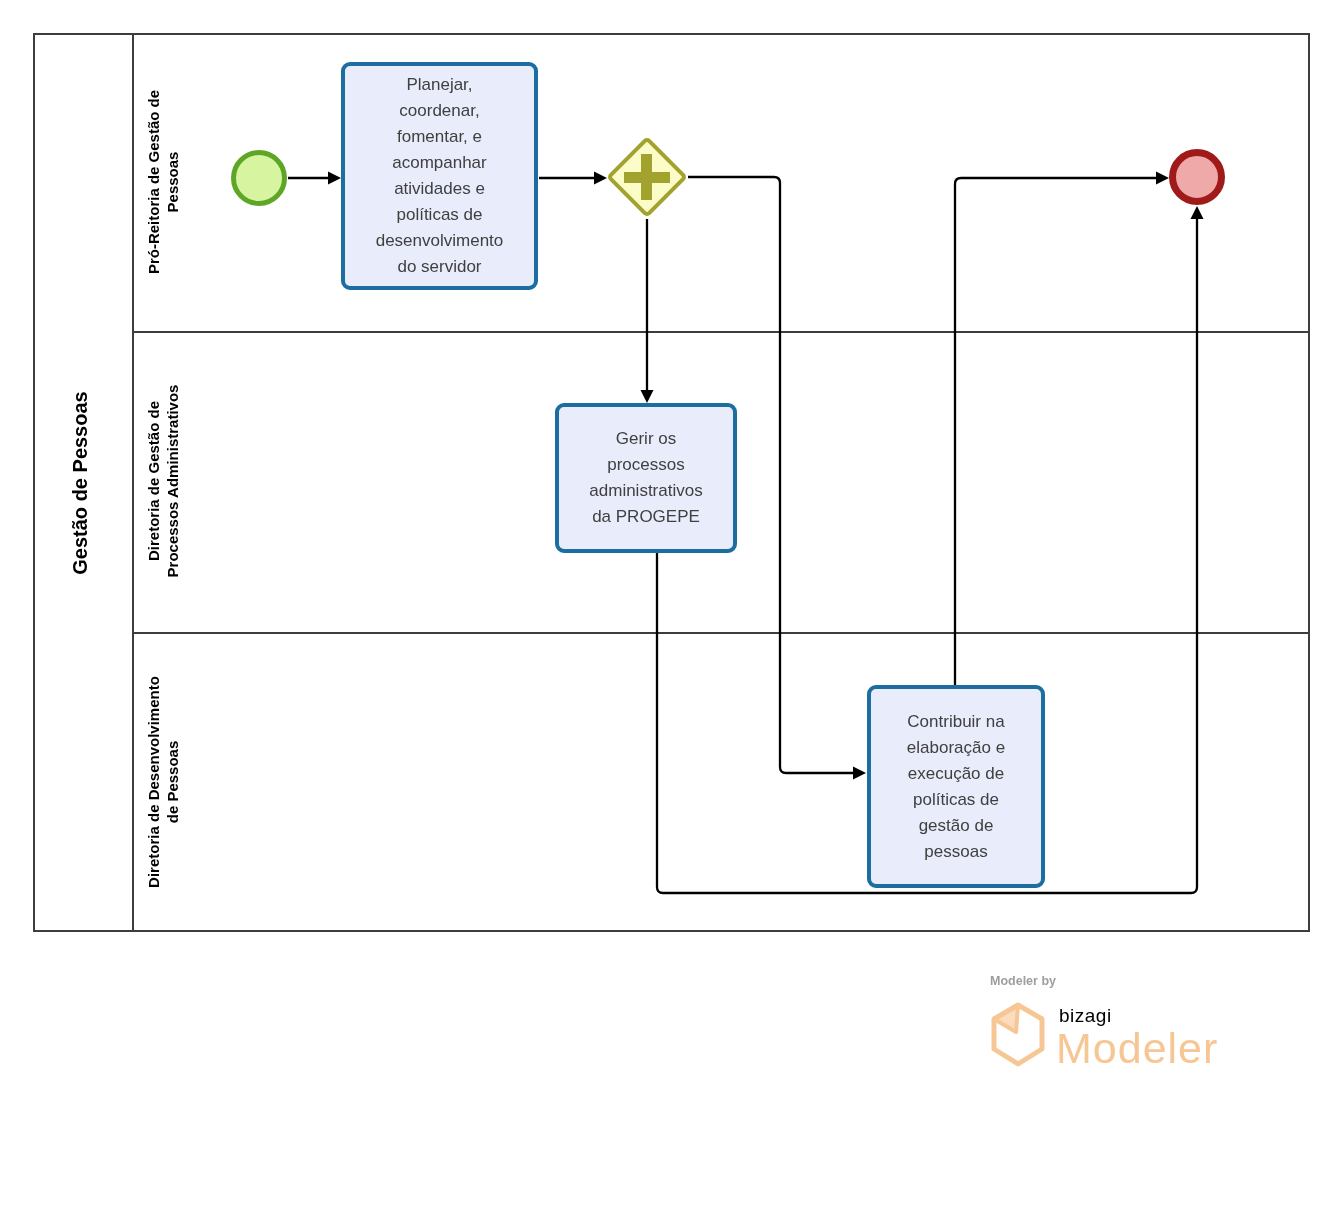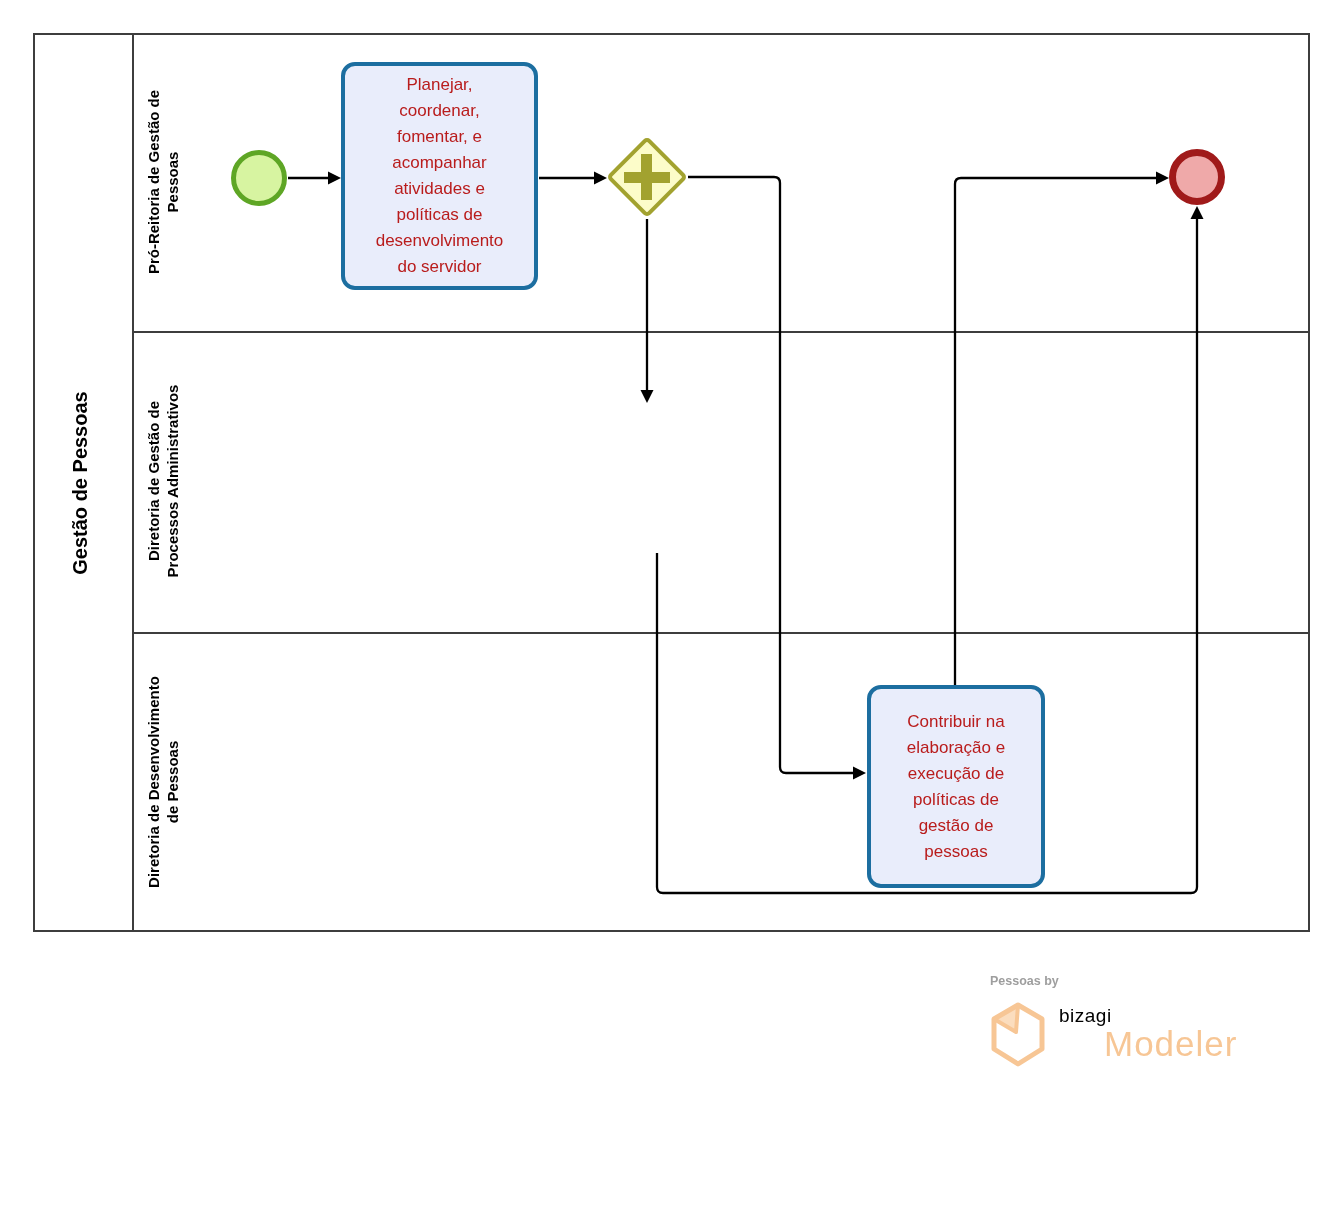--- a/index.html
+++ b/index.html
@@ -28,22 +28,22 @@
   }
   .pool-title { left:80px; top:483px; font-size:20px; line-height:24px; width:500px; }
   #lane1-label { left:163px; top:182px; }
   #lane2-label { left:163px; top:481px; }
   #lane3-label { left:163px; top:782px; }
 
   
   .task {
     position:absolute; box-sizing:border-box;
     background:var(--task-fill,#E9EDFB); border:4px solid var(--task-border,#1C6EA0);
-    border-radius:14px; display:flex; align-items:center; justify-content:center;
-    text-align:center; white-space:pre-line; color:#b91c1c;
+    border-radius:9px; display:flex; align-items:center; justify-content:center;
+    text-align:center; white-space:pre-line; color:#404040;
     font-size:17px; line-height:26px;
   }
   #task-planejar   { left:341px; top:62px;  width:197px; height:228px; }
   #task-gerir      { left:555px; top:403px; width:182px; height:150px; }
   #task-contribuir { left:867px; top:685px; width:178px; height:203px; }
 
   .event { position:absolute; box-sizing:border-box; border-radius:50%; width:56px; height:56px; }
   #start-event { left:231px; top:150px; background:var(--start-fill,#D7F4A1);
     border:5px solid var(--start-border,#5EA625); }
   #end-event { left:1169px; top:149px; background:var(--end-fill,#EFA9A9);
@@ -63,22 +63,22 @@
   #flows { position:absolute; left:0; top:0; width:1342px; height:1224px; }
   .flow { fill:none; stroke:var(--flow-color,#000); stroke-width:2.3px; }
   .arrow { fill:var(--flow-color,#000); stroke:none; }
 
   
   .footer-text { position:absolute; white-space:nowrap; }
   #powered-by { left:990px; top:974px; font-size:12.5px; font-weight:600; color:#9e9e9e; }
   #bizagi-icon { position:absolute; left:988px; top:1002px; width:58px; height:66px; }
   #bizagi-text { left:1059px; top:1005px; font-size:19px; font-weight:500;
     color:#000000; letter-spacing:0.5px; }
-  #modeler-text { left:1056px; top:1024px; font-size:35px; font-weight:500;
-    color:var(--logo-orange,#F7C695); letter-spacing:1px;margin-left:48px; }
+  #modeler-text { left:1056px; top:1024px; font-size:43px; font-weight:500;
+    color:var(--logo-orange,#F7C695); letter-spacing:1px; }
 </style>
 </head>
 <body>
 
 <div id="canvas">
 
   <div class="pool"></div>
   <div class="band-divider"></div>
   <div class="lane-divider" id="lane-divider-1"></div>
   <div class="lane-divider" id="lane-divider-2"></div>
@@ -126,31 +126,35 @@
 acompanhar
 atividades e
 políticas de
 desenvolvimento
 do servidor</div>
 
   <div id="gateway-diamond"></div>
   <div class="plus-bar" id="plus-h"></div>
   <div class="plus-bar" id="plus-v"></div>
 
+  <div class="task" id="task-gerir">Gerir os
+processos
+administrativos
+da PROGEPE</div>
 
   <div class="task" id="task-contribuir">Contribuir na
 elaboração e
 execução de
 políticas de
 gestão de
 pessoas</div>
 
   <div class="event" id="end-event"></div>
 
-  <div class="footer-text" id="powered-by">Pessoas by</div>
+  <div class="footer-text" id="powered-by">Modeler by</div>
 
   <svg id="bizagi-icon" viewBox="0 0 58 66" xmlns="http://www.w3.org/2000/svg">
     <polygon points="6,17 30,3 28,30" fill="#FBDDBE"></polygon>
     <polygon points="30,3 54,17 54,47 30,62 6,47 6,17" fill="none" stroke="#F7C695" stroke-width="5" stroke-linejoin="round"></polygon>
     <path d="M30 3 L28 30 L6 17" fill="none" stroke="#F7C695" stroke-width="4" stroke-linejoin="round" stroke-linecap="round"></path>
   </svg>
 
   <div class="footer-text" id="bizagi-text">bizagi</div>
   <div class="footer-text" id="modeler-text">Modeler</div>
 

